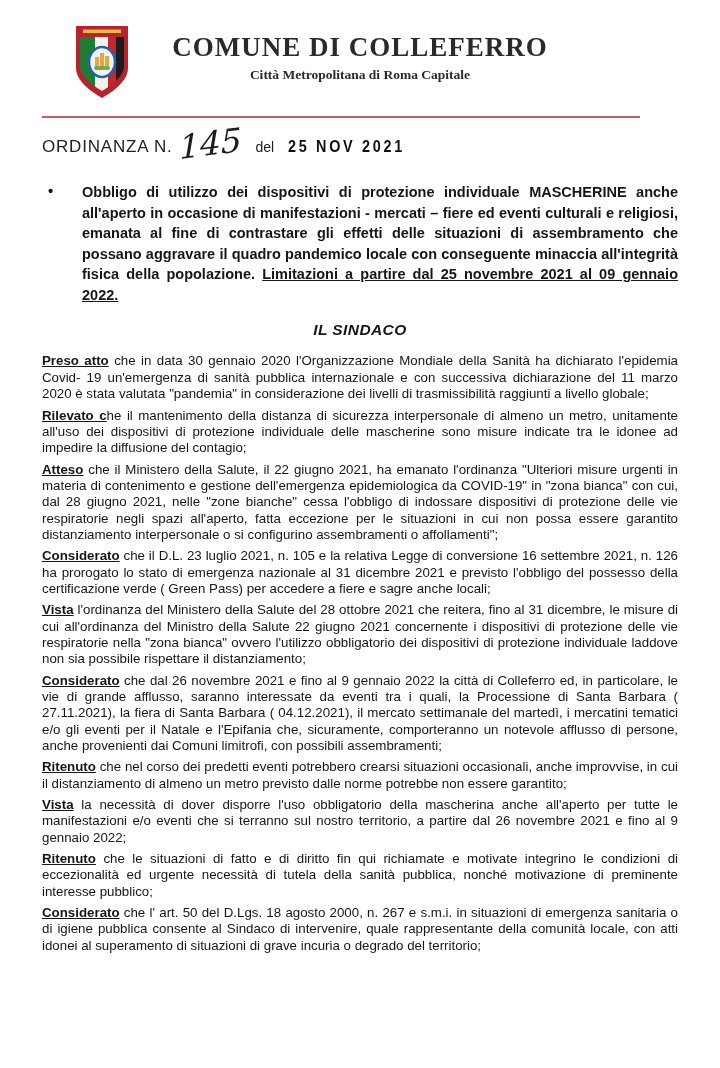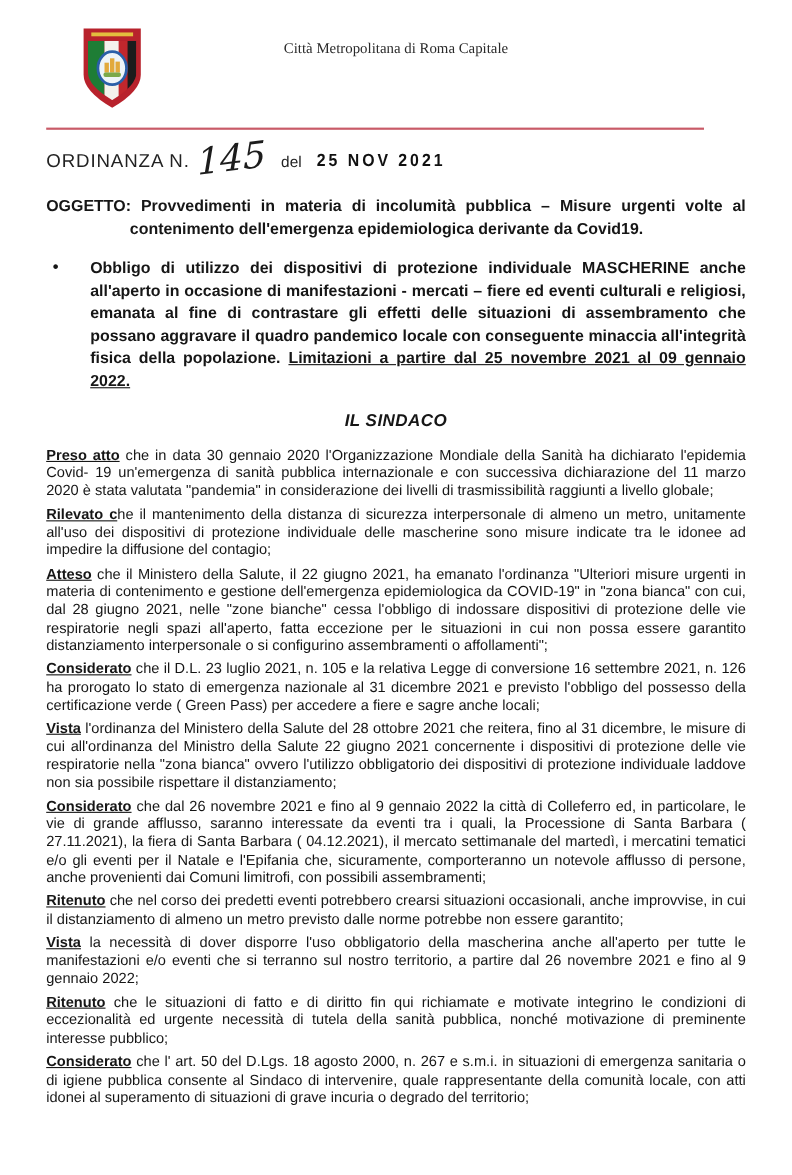--- a/index.html
+++ b/index.html
@@ -24,21 +24,21 @@
     margin: 0;
     font-family: "Liberation Serif", serif;
     font-weight: 600;
     font-size: 27px;
     letter-spacing: 1px;
     color: #2a2a2a;
   }
   .muni-sub {
     margin-top: 4px;
     font-family: "Liberation Serif", serif;
-    font-weight: 400;
+    font-weight: 700;
     font-size: 13.5px;
     color: #2a2a2a;
   }
   .divider {
     border: none;
     border-top: 2px solid #c95b68;
     margin: 16px 38px 0 0;
   }
   
   .ord-line {
@@ -133,34 +133,34 @@
           <rect x="42" y="13" width="8" height="56" fill="#1c1c1c"></rect>
         </g>
         <ellipse cx="28" cy="38" rx="13" ry="15" fill="#eef4f8" stroke="#2a5fa8" stroke-width="2.5"></ellipse>
         <rect x="21" y="33" width="4" height="9" fill="#e2a93c"></rect>
         <rect x="26" y="29" width="4" height="13" fill="#e2a93c"></rect>
         <rect x="31" y="32" width="4" height="10" fill="#e2a93c"></rect>
         <rect x="20" y="42" width="16" height="4" rx="2" fill="#7ba84a"></rect>
       </svg>
     </div>
     <div class="head-text">
+      <h1 class="muni-title">COMUNE DI COLLEFERRO</h1>
       <div class="muni-sub">Città Metropolitana di Roma Capitale</div>
     </div>
   </header>
 
   <hr class="divider">
 
   <div class="ord-line">
     <span class="ord-label">ORDINANZA N.</span>
     <span class="handwritten">145</span>
     <span class="del-label">del</span>
     <span class="stamp">25 NOV 2021</span>
   </div>
 
-  <p class="subject"><strong>OGGETTO:</strong> <span>Provvedimenti in materia di incolumità pubblica – Misure urgenti volte al contenimento dell'emergenza epidemiologica derivante da Covid19.</span></p>
 
   <div class="bullet">
     <span class="bullet-marker">•</span>
     <div class="bullet-body"><span>Obbligo di utilizzo dei dispositivi di protezione individuale MASCHERINE anche all'aperto in occasione di manifestazioni - mercati – fiere ed eventi culturali e religiosi, emanata al fine di contrastare gli effetti delle situazioni di assembramento che possano aggravare il quadro pandemico locale con conseguente minaccia all'integrità fisica della popolazione.</span> <span class="underlined">Limitazioni a partire dal 25 novembre 2021 al 09 gennaio 2022.</span></div>
   </div>
 
   <h2 class="sindaco">IL SINDACO</h2>
 
   <div>
       <p class="para"><strong>Preso atto</strong><span> che in data 30 gennaio 2020 l'Organizzazione Mondiale della Sanità ha dichiarato l'epidemia Covid- 19 un'emergenza di sanità pubblica internazionale e con successiva dichiarazione del 11 marzo 2020 è stata valutata "pandemia" in considerazione dei livelli di trasmissibilità raggiunti a livello globale;</span></p>

